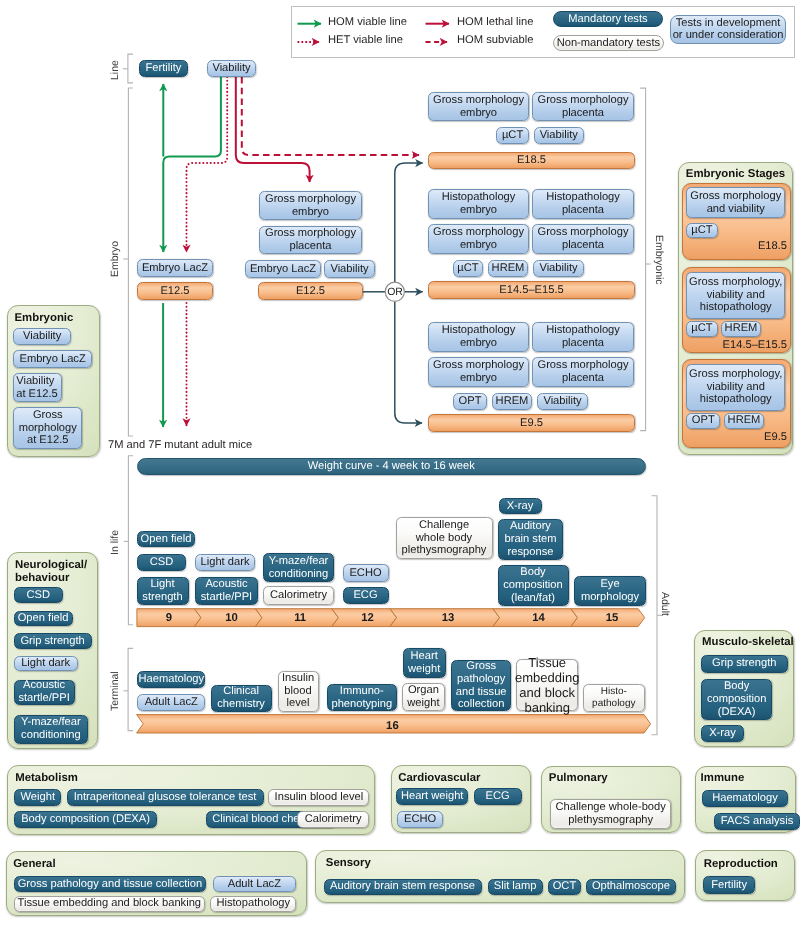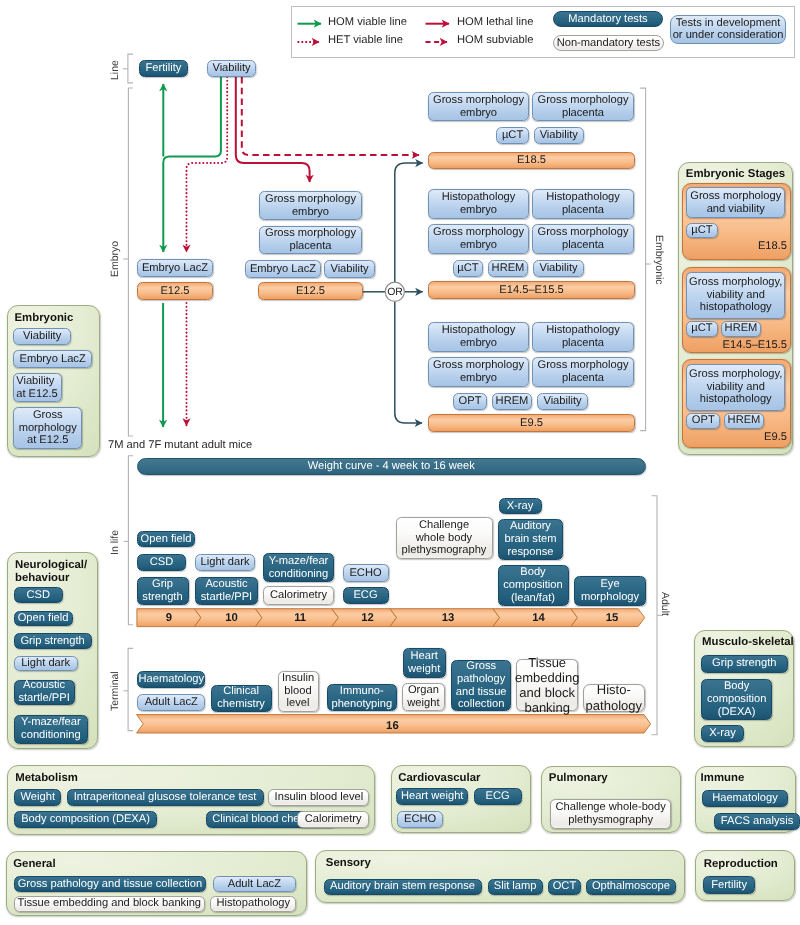--- a/index.html
+++ b/index.html
@@ -182,21 +182,21 @@
 embryo</div>
 <div class="pill light" style="left:532px;top:357px;width:102px;height:30px;font-size:11.15px;">Gross morphology
 placenta</div>
 <div class="pill light" style="left:453px;top:393px;width:34px;height:17px;font-size:11.15px;">OPT</div>
 <div class="pill light" style="left:492px;top:393px;width:40px;height:17px;font-size:11.15px;">HREM</div>
 <div class="pill light" style="left:537px;top:393px;width:51px;height:17px;font-size:11.15px;">Viability</div>
 <div class="pill orange" style="left:428px;top:414px;width:207px;height:18px;font-size:11.15px;">E9.5</div>
 <div class="pill teal" style="left:137px;top:457.5px;width:508.6px;height:17.8px;font-size:11.15px;">Weight curve - 4 week to 16 week</div>
 <div class="pill dark" style="left:137px;top:531px;width:58px;height:16px;font-size:11.15px;">Open field</div>
 <div class="pill dark" style="left:137px;top:553.5px;width:49px;height:17px;font-size:11.15px;">CSD</div>
-<div class="pill dark" style="left:136.5px;top:577px;width:52px;height:28px;font-size:11.15px;">Grip
+<div class="pill dark" style="left:136.5px;top:577px;width:52px;height:28px;font-size:11.15px;">Light
 strength</div>
 <div class="pill light" style="left:195px;top:553.5px;width:60px;height:17px;font-size:11.15px;">Light dark</div>
 <div class="pill dark" style="left:195px;top:577px;width:63px;height:28px;font-size:11.15px;">Acoustic
 startle/PPI</div>
 <div class="pill dark" style="left:263px;top:553px;width:71px;height:29px;font-size:11.15px;">Y-maze/fear
 conditioning</div>
 <div class="pill white" style="left:263px;top:586px;width:71px;height:19px;font-size:11.15px;">Calorimetry</div>
 <div class="pill light" style="left:342.5px;top:564px;width:46px;height:18px;font-size:11.15px;">ECHO</div>
 <div class="pill dark" style="left:342.5px;top:587px;width:46px;height:17px;font-size:11.15px;">ECG</div>
 <div class="pill white" style="left:395.5px;top:517px;width:97px;height:42px;font-size:11.15px;">Challenge
@@ -232,21 +232,21 @@
 <div class="pill white" style="left:401.9px;top:683px;width:43px;height:28px;font-size:11.15px;">Organ
 weight</div>
 <div class="pill dark" style="left:451.2px;top:660px;width:60px;height:51px;font-size:11.15px;">Gross
 pathology
 and tissue
 collection</div>
 <div class="pill white" style="left:516.2px;top:659px;width:62px;height:52px;font-size:13px;">Tissue
 embedding
 and block
 banking</div>
-<div class="pill white" style="left:582.8px;top:683.5px;width:62px;height:28px;font-size:13px;border-radius:7px;">Histo-
+<div class="pill white" style="left:582.8px;top:683.5px;width:62px;height:28px;font-size:10px;">Histo-
 pathology</div>
 <div class="abs" style="left:372.4px;top:718.5px;width:40px;height:14px;display:flex;align-items:center;justify-content:center;font-size:11.3px;font-weight:bold;color:#1b1b1b;">16</div>
 <div class="abs" id="or-label" style="left:381px;top:284px;width:28px;height:15px;display:flex;align-items:center;justify-content:center;font-size:10.5px;color:#1b1b1b;">OR</div>
 <div class="vlabel" style="left:108.5px;top:79.5px;transform:rotate(-90deg);">Line</div>
 <div class="vlabel" style="left:108.5px;top:277px;transform:rotate(-90deg);">Embryo</div>
 <div class="vlabel" style="left:665px;top:235px;transform:rotate(90deg);">Embryonic</div>
 <div class="vlabel" style="left:108.8px;top:555px;transform:rotate(-90deg);">In life</div>
 <div class="vlabel" style="left:108.5px;top:711px;transform:rotate(-90deg);">Terminal</div>
 <div class="vlabel" style="left:671px;top:592px;transform:rotate(90deg);">Adult</div>
 <div class="note" style="left:108px;top:439px;">7M and 7F mutant adult mice</div>

